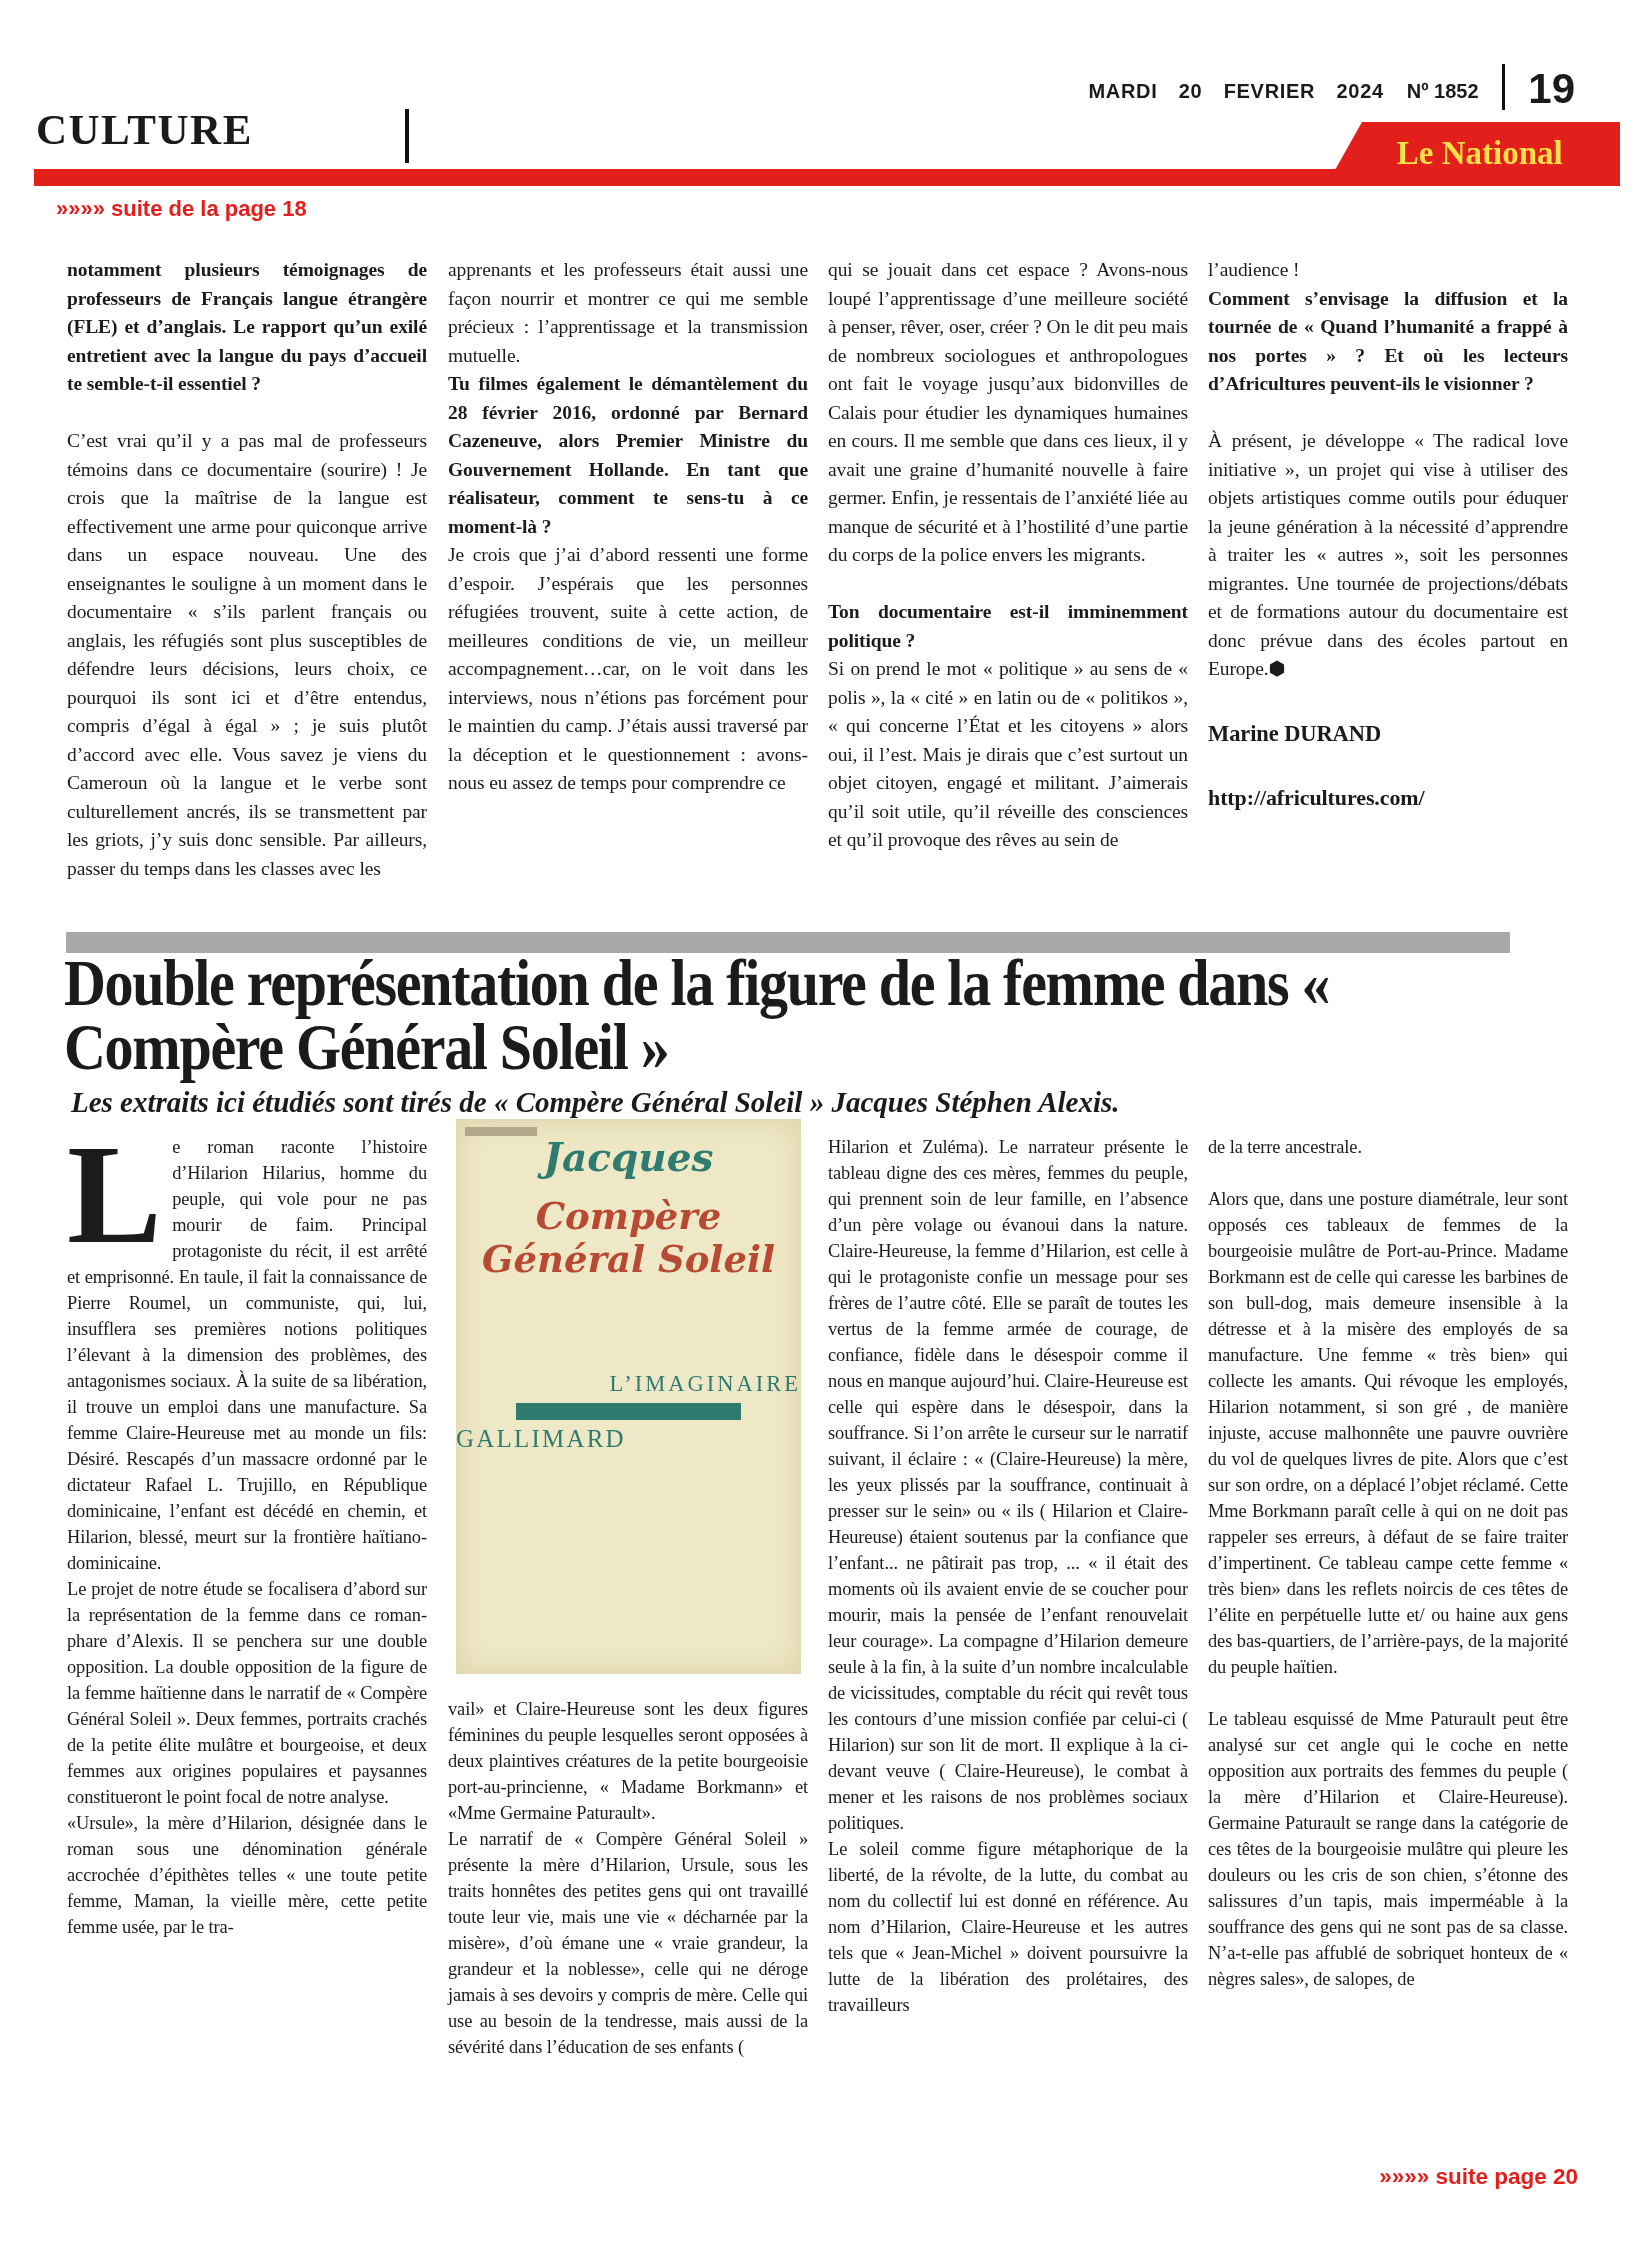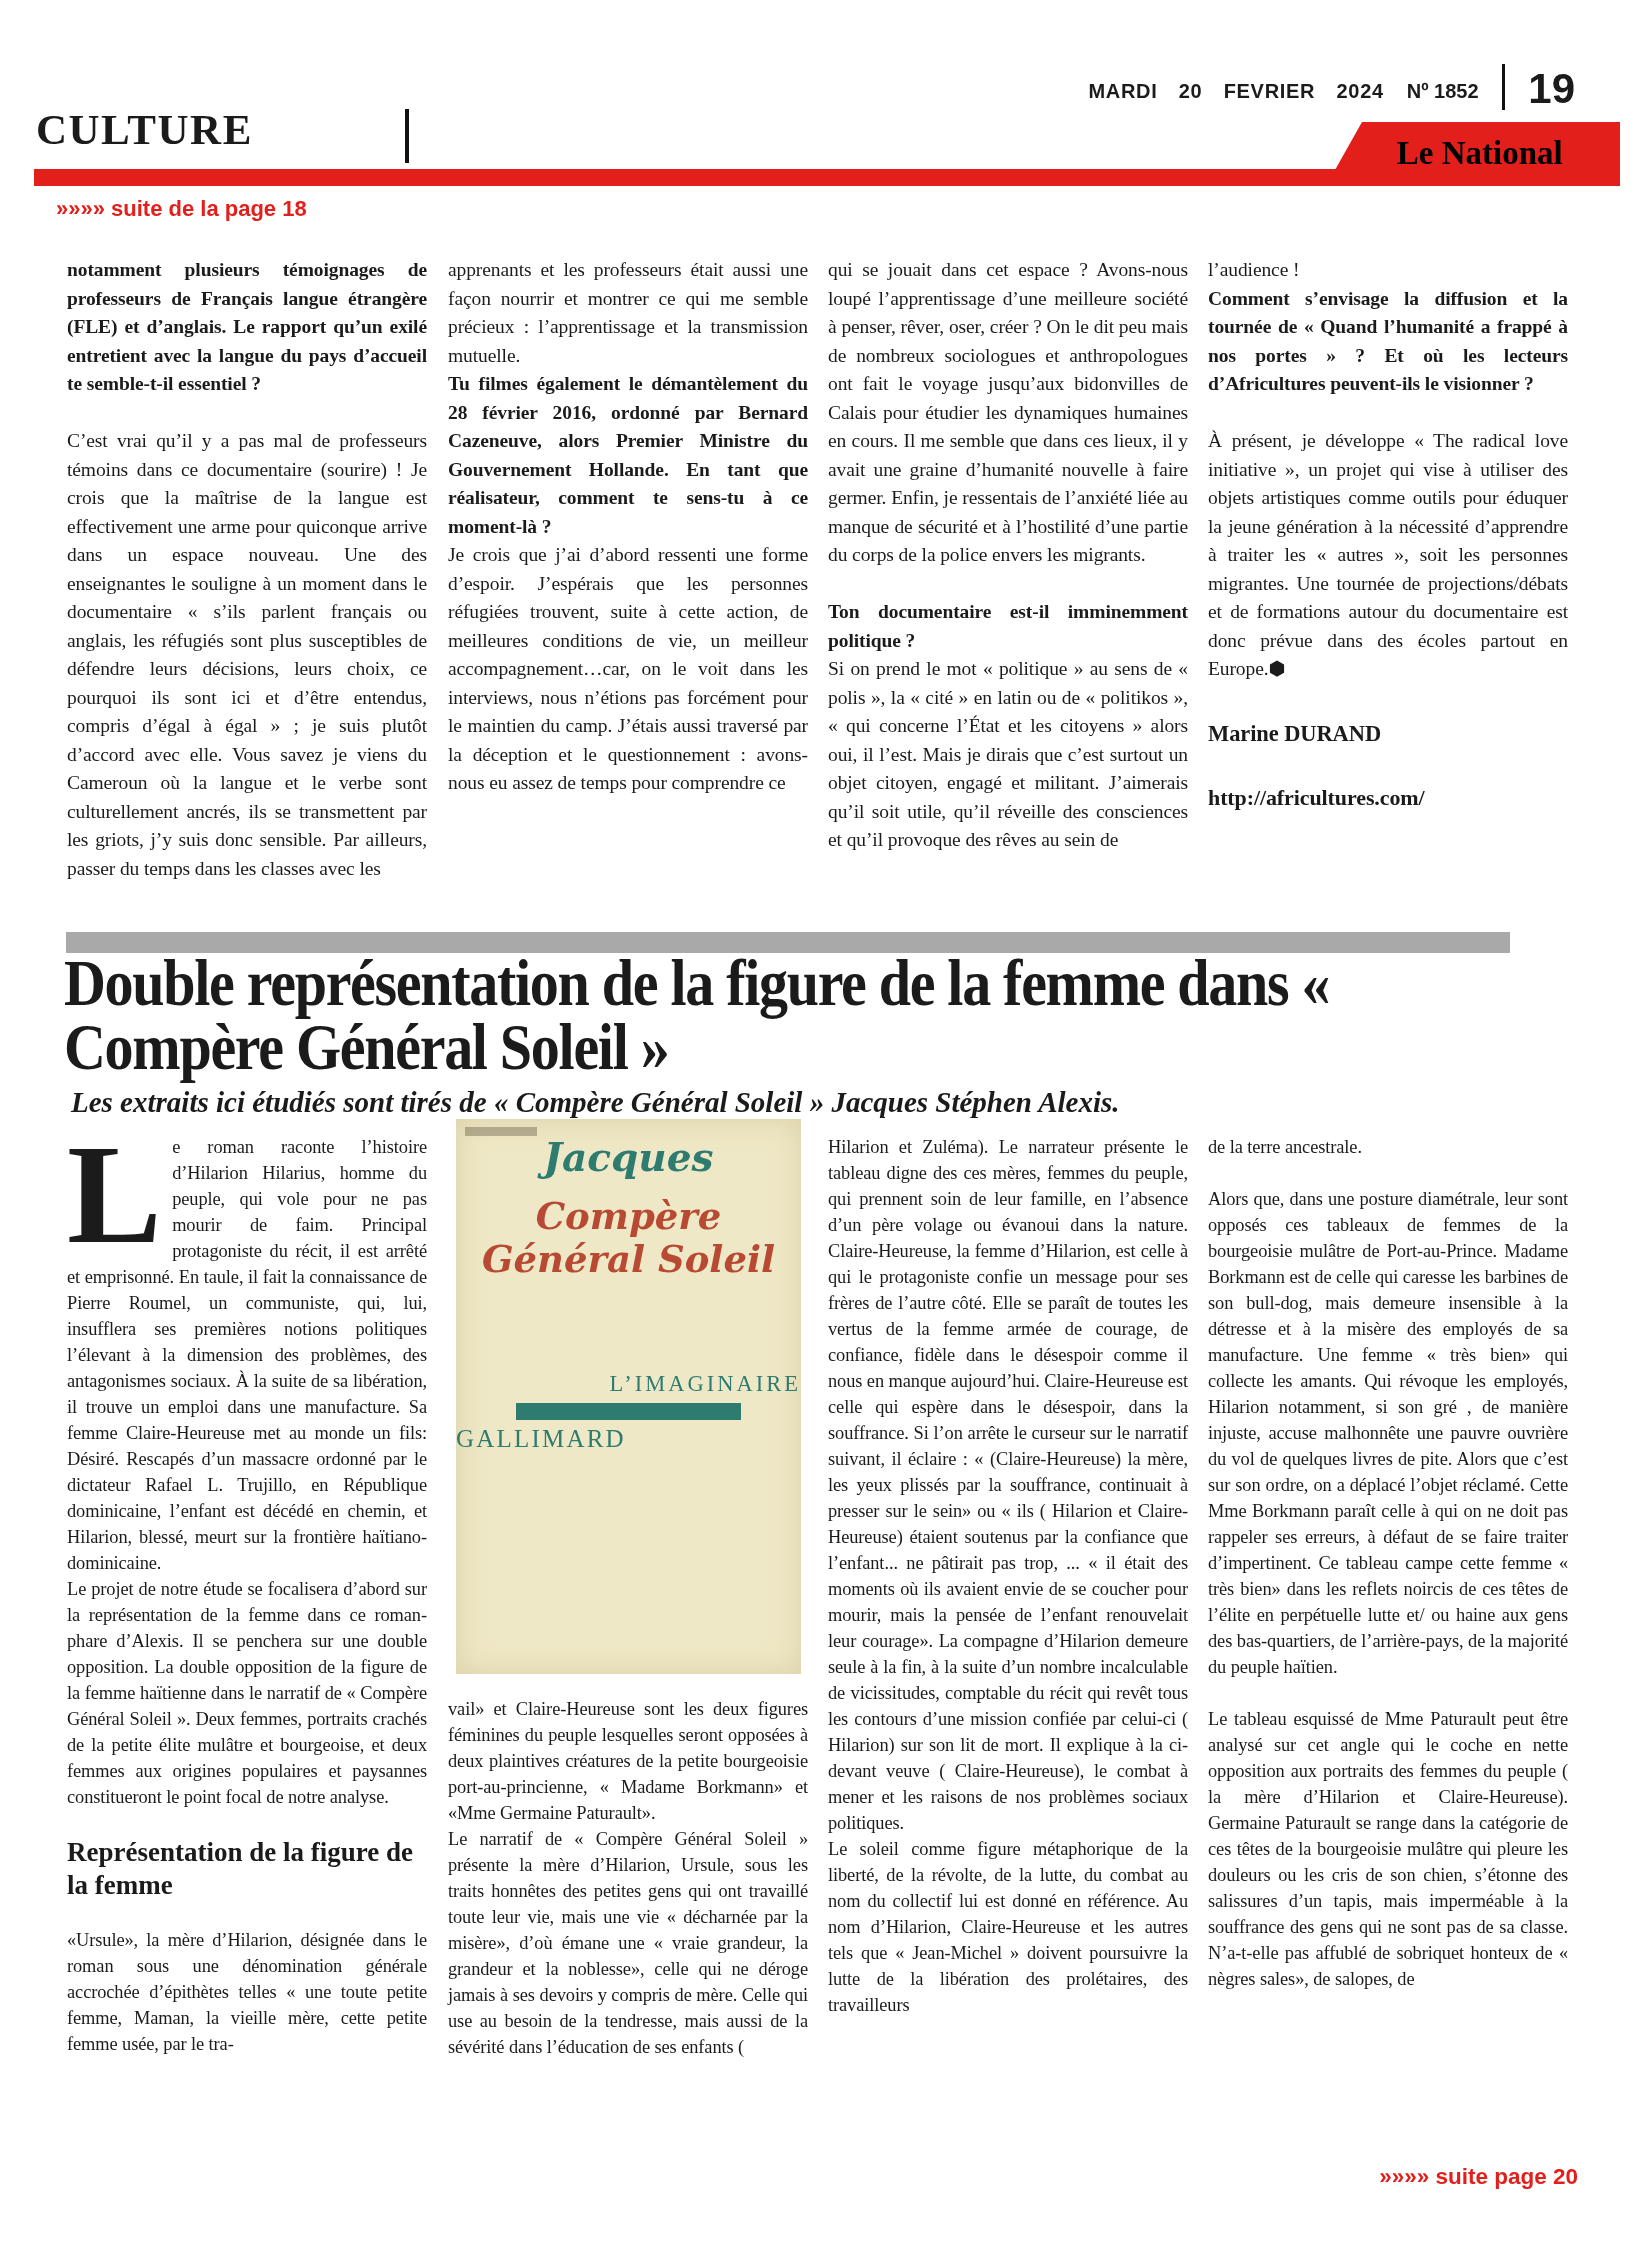--- a/index.html
+++ b/index.html
@@ -11,21 +11,21 @@
   .mast-right{position:absolute;top:64px;right:75px;display:flex;align-items:flex-end;gap:23px;}
   .mast-date{font-family:"Liberation Sans",sans-serif;font-weight:bold;font-size:20px;word-spacing:15px;letter-spacing:0.7px;padding-bottom:7.5px;}
   .mast-issue{font-family:"Liberation Sans",sans-serif;font-weight:bold;font-size:20px;padding-bottom:7.5px;}
   .mast-divider{width:3.7px;height:46px;background:#111;}
   .mast-page{font-family:"Liberation Sans",sans-serif;font-weight:bold;font-size:42px;line-height:42px;}
   .section-title{position:absolute;left:36px;top:105px;font-size:43px;font-weight:bold;letter-spacing:1.5px;}
   .section-divider{position:absolute;left:405px;top:109px;width:3.7px;height:54px;background:#111;}
   .brand-banner{
     position:absolute;left:1326px;top:122px;width:294px;height:64px;background:#e31f1c;
     clip-path:polygon(36px 0,100% 0,100% 100%,0 100%);
-    color:#000000;font-weight:bold;font-size:33px;line-height:63px;text-align:center;padding-left:13.5px;box-sizing:border-box;
+    color:#fde047;font-weight:bold;font-size:33px;line-height:63px;text-align:center;padding-left:13.5px;box-sizing:border-box;
   }
   .red-bar{position:absolute;left:34px;top:169px;width:1586px;height:17px;background:#e31f1c;}
   .suite-from{position:absolute;left:56px;top:196px;color:#e31f1c;font-family:"Liberation Sans",sans-serif;font-weight:bold;font-size:22px;}
   
   .icol{position:absolute;top:256px;width:360px;height:671px;overflow:hidden;
         font-size:19.5px;line-height:28.5px;text-align:justify;letter-spacing:-0.1px;}
   .icol p{margin:0;}
   .icol1{left:67px;} .icol2{left:448px;} .icol3{left:828px;} .icol4{left:1208px;}
   .b{font-weight:bold;}
   .gap{margin-top:28.5px !important;}
@@ -113,21 +113,20 @@
   <span class="hl-line">Compère Général Soleil »</span>
 </h1>
 
 <div class="standfirst">Les extraits ici étudiés sont tirés de « Compère Général Soleil » Jacques Stéphen Alexis.</div>
 
 <div class="fcol fcol1">
   <p>
     <span class="dropcap">L</span><span>e roman raconte l’histoire d’Hilarion Hilarius, homme du peuple, qui vole pour ne pas mourir de faim. Principal protagoniste du récit, il est arrêté et emprisonné. En taule, il fait la connaissance de Pierre Roumel, un communiste, qui, lui, insufflera ses premières notions politiques l’élevant à la dimension des problèmes, des antagonismes sociaux. À la suite de sa libération, il trouve un emploi dans une manufacture. Sa femme Claire-Heureuse met au monde un fils: Désiré. Rescapés d’un massacre ordonné par le dictateur Rafael L. Trujillo, en République dominicaine, l’enfant est décédé en chemin, et Hilarion, blessé, meurt sur la frontière haïtiano-dominicaine.</span>
   </p>
   <p>Le projet de notre étude se focalisera d’abord sur la représentation de la femme dans ce roman-phare d’Alexis. Il se penchera sur une double opposition. La double opposition de la figure de la femme haïtienne dans le narratif de « Compère Général Soleil ». Deux femmes, portraits crachés de la petite élite mulâtre et bourgeoise, et deux femmes aux origines populaires et paysannes constitueront le point focal de notre analyse.</p>
-  <p class="subhead">Représentation de la figure de la femme</p>
   <p>«Ursule», la mère d’Hilarion, désignée dans le roman sous une dénomination générale accrochée d’épithètes telles « une toute petite femme, Maman, la vieille mère, cette petite femme usée, par le tra-</p>
 </div>
 
 <div class="cover">
   <div class="cover-corner"></div>
   <div class="cover-author">
     <div>Jacques</div>
   </div>
   <div class="cover-title">
     <div>Compère</div>

